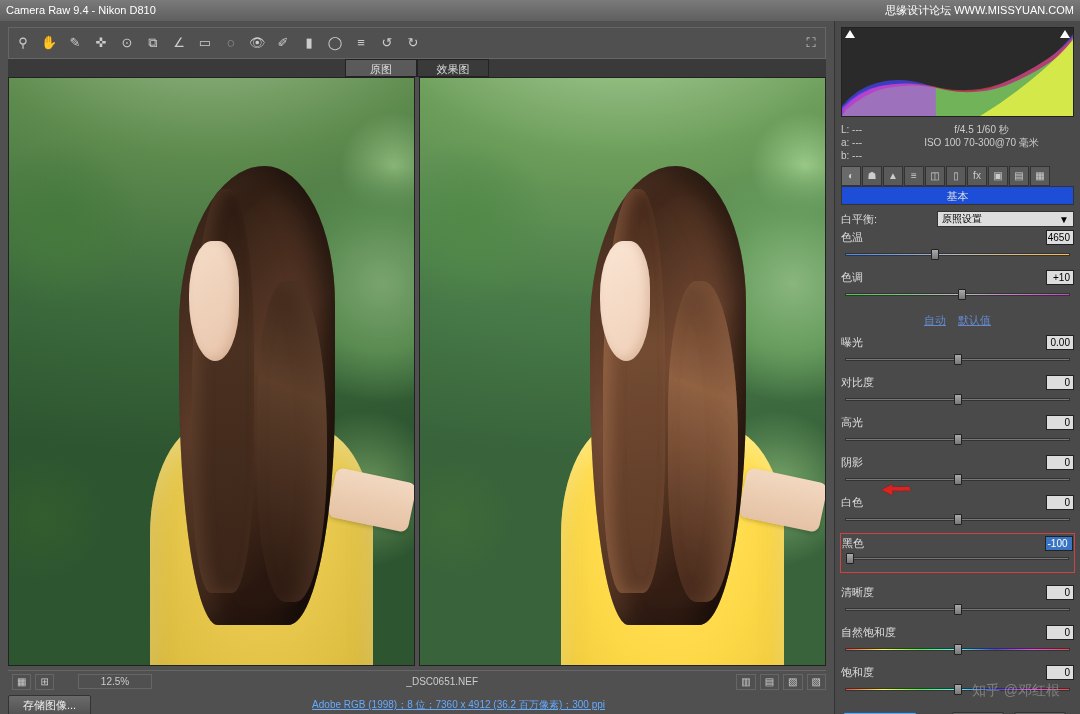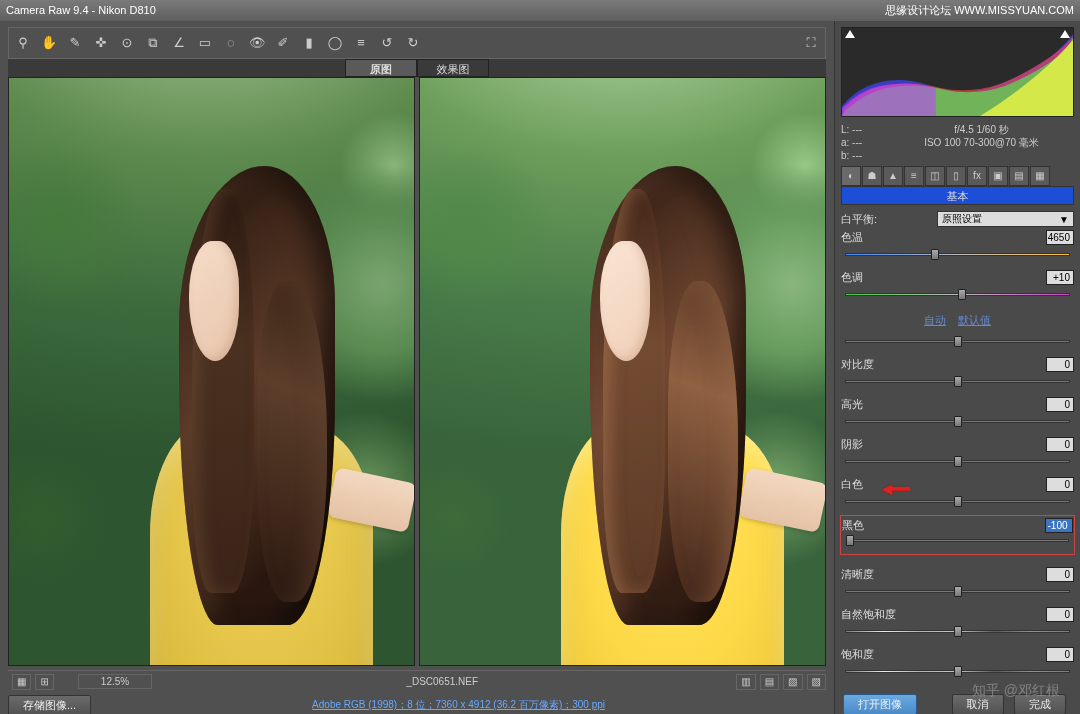--- a/index.html
+++ b/index.html
@@ -6,21 +6,21 @@
 body { width: 1080px; height: 714px; background: #505050; overflow: hidden; position: relative; }
 .titlebar { height: 21px; background: linear-gradient(#7a7a7a,#5f5f5f); color: #fff; font-size: 11px; line-height: 21px; padding: 0 6px; display: flex; justify-content: space-between; }
 .main { display:flex; height: calc(100% - 21px); }
 .left { flex:1; display:flex; flex-direction:column; background:#505050; }
 .right { width:246px; background:#4a4a4a; border-left:1px solid #333; display:flex; flex-direction:column; }
 .toolbar { height:32px; background:#505050; border-bottom:1px solid #333; margin:6px 8px 0 8px; border:1px solid #666; display:flex; align-items:center; padding:0 6px; gap:10px; }
 .tool-ic { width:16px; height:16px; color:#ccc; font-size:13px; line-height:16px; text-align:center; cursor:pointer; }
 .tool-spacer{flex:1}
 .viewhdr { height:18px; background:#3a3a3a; display:flex; margin:0 8px; }
 .vhtab { flex:1; text-align:center; color:#ddd; font-size:11px; line-height:18px; border:1px solid #222; }
-.vhtab.active { background:#5a5a5a; font-weight:bold; }
+.vhtab.active { background:#5a5a5a; font-weight:normal; }
 .viewer { flex:1; display:flex; gap:4px; margin:0 8px 4px 8px; background:#505050; }
 .imgpane { flex:1; border:1px solid #222; background:#3d6b3d; position:relative; overflow:hidden; }
 .photo { position:absolute; inset:0; }
 .sky{position:absolute;inset:0;background:radial-gradient(ellipse 900px 600px at 50% -100px,#a8c898 0%,#5d8a4d 30%,#3d6b3d 55%,#2d5530 80%);}
 .foliage{position:absolute;inset:0;background:
  radial-gradient(circle 140px at 12% 25%,#4a7a42 0%,transparent 60%),
  radial-gradient(circle 170px at 92% 35%,#7aa070 0%,#5d8a55 40%,transparent 70%),
  radial-gradient(circle 120px at 88% 70%,#6d9560 0%,transparent 65%),
  radial-gradient(circle 110px at 8% 75%,#3a6035 0%,transparent 60%),
  radial-gradient(circle 90px at 95% 15%,#88b078 0%,transparent 60%);
@@ -220,20 +220,25 @@
             <div class="track tint"></div>
             <div class="thumb" style="left:52%"></div>
           </div>
         </div>
 
       <div class="links">
           <span>自动</span>
           <span>默认值</span>
         </div>
 
+      <div class="row">
+          <label>曝光</label>
+          <span style="flex:1"></span>
+          <div class="val">0.00</div>
+        </div>
       <div class="row slider-row">
           <div class="slider">
             <div class="track"></div>
             <div class="thumb" style="left:50%"></div>
           </div>
         </div>
 
       <div class="row">
           <label>对比度</label>
           <span style="flex:1"></span>

